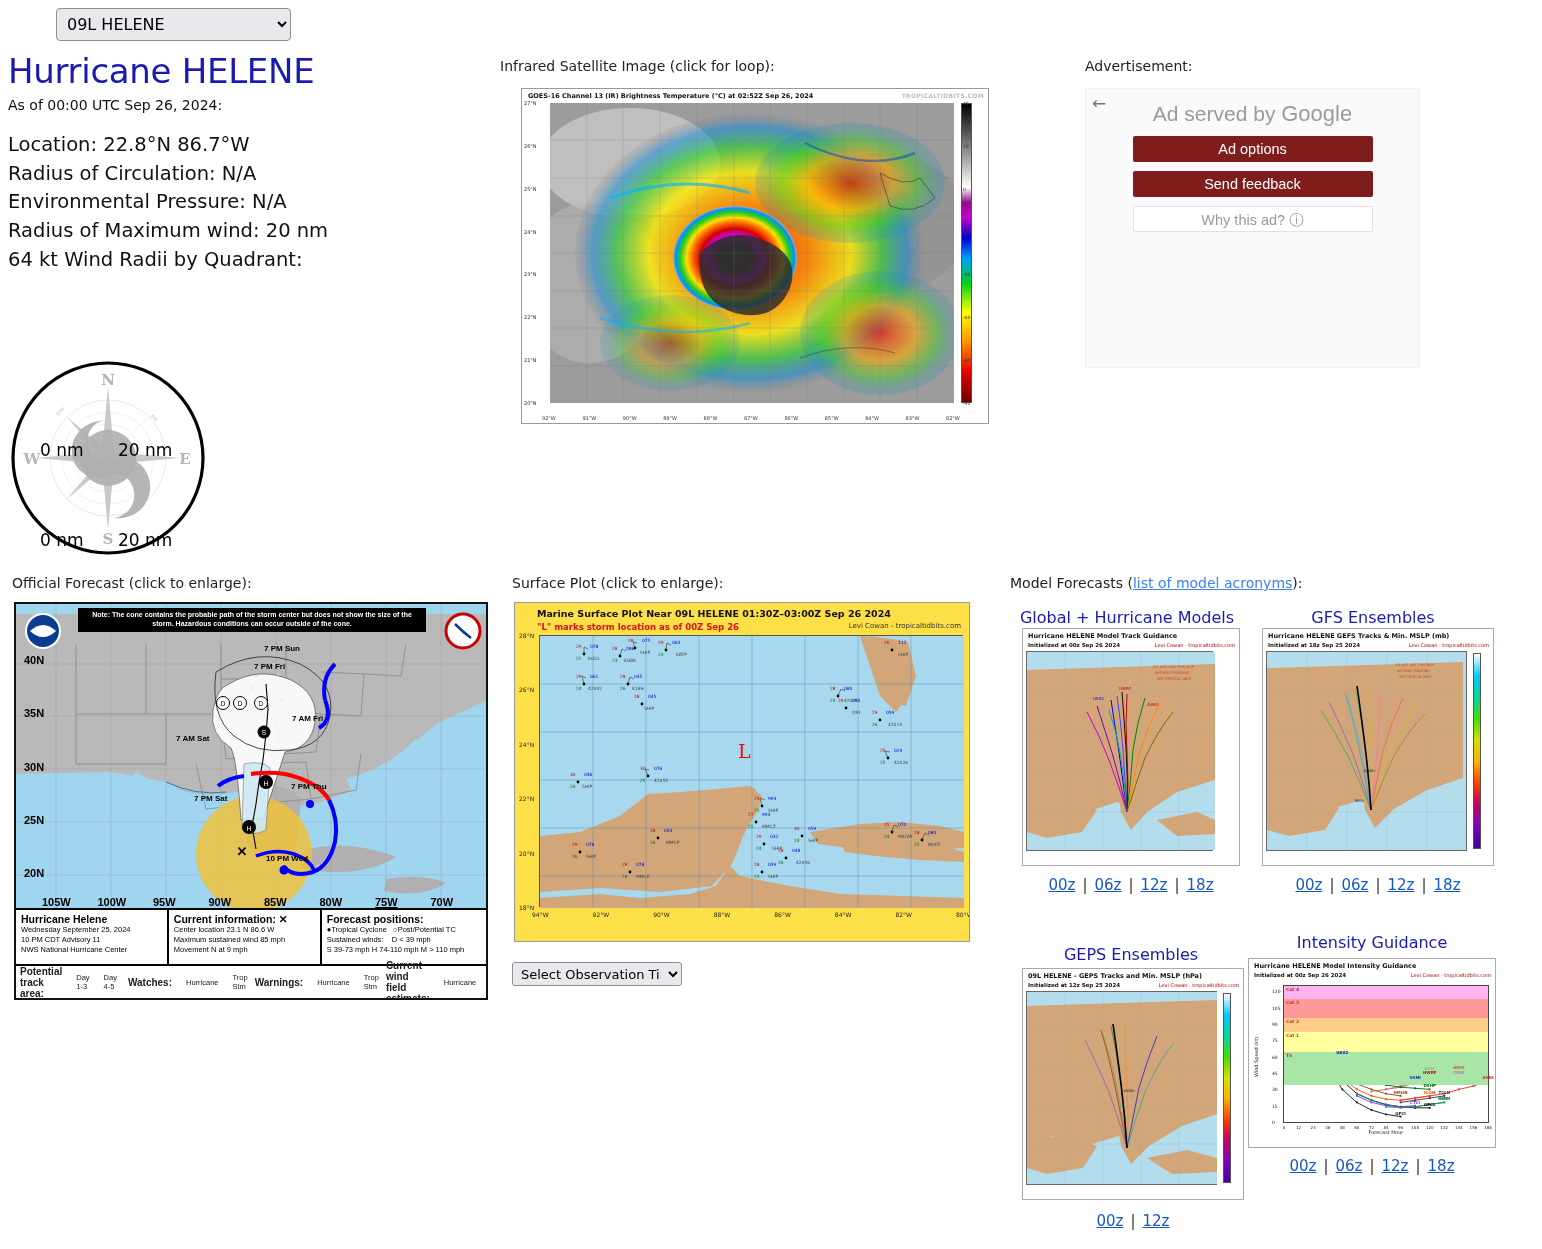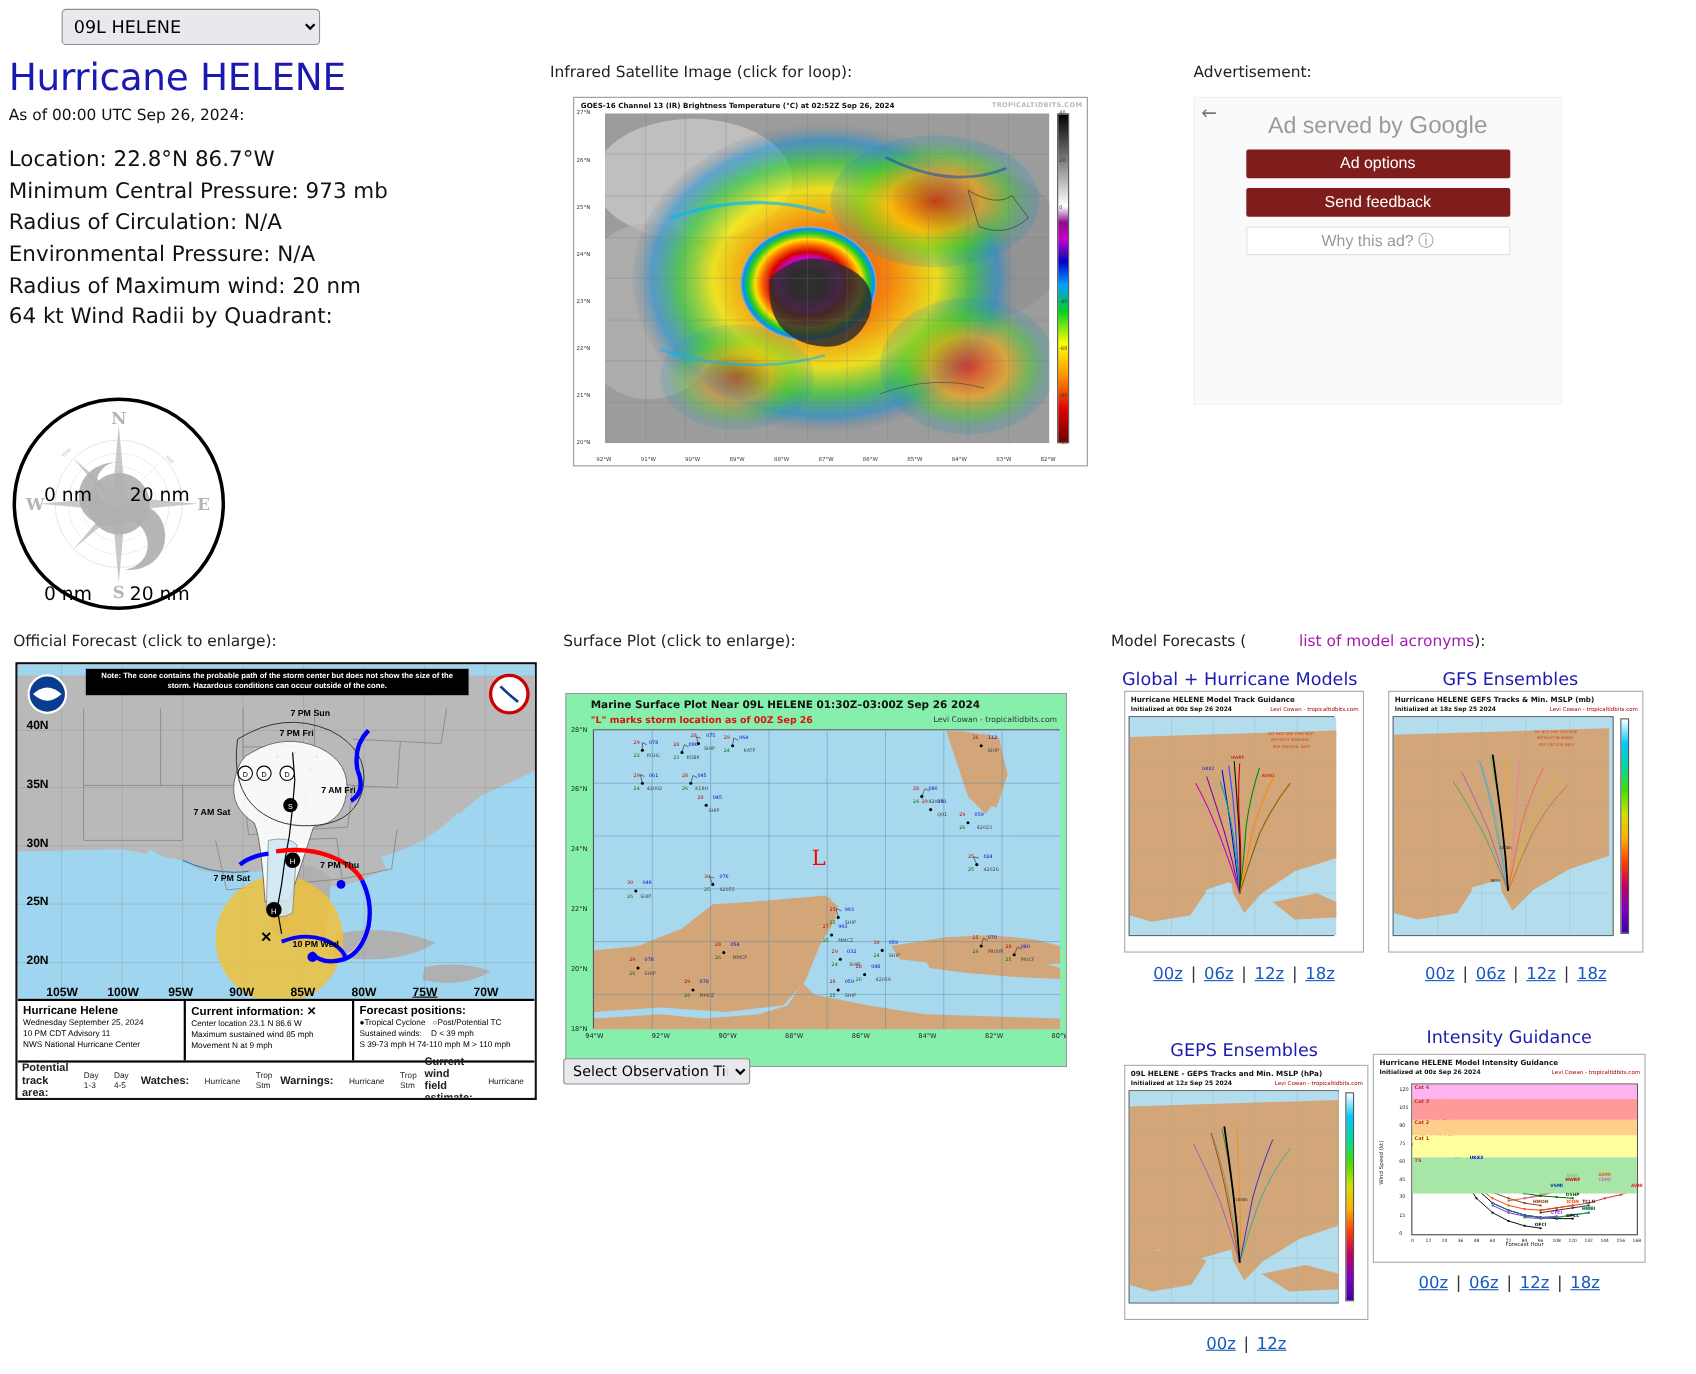--- a/index.html
+++ b/index.html
@@ -48,21 +48,21 @@
   .rl-ne { left:108px; top:80px; }
   .rl-nw { left:30px;  top:80px; }
   .rl-se { left:108px; top:170px; }
   .rl-sw { left:30px;  top:170px; }
 
   
   .sec-cap {
     font-size:14px; color:#222; text-align:left;
     font-family:"DejaVu Sans", sans-serif;
   }
-  .link { color:#a21caf; cursor:pointer;margin-left:48px; }
+  .link { color:#3b82f6; text-decoration:underline; cursor:pointer; }
 
   
   #sat-cap { position:absolute; left:500px; top:58px; width:500px; }
   #sat-img {
     position:absolute; left:521px; top:88px;
     width:468px; height:336px;
     border:1px solid #999; background:#fff; overflow:hidden;
   }
   .sat-title {
     position:absolute; left:6px; top:3px;
@@ -147,23 +147,23 @@
   .lg-h { font-size:10.5px; font-weight:bold; color:#000; }
   .lg-s { font-size:7.5px; color:#000; line-height:1.32; }
   .lg-row2 { display:flex; height:32px; align-items:center; padding:0 4px; gap:7px; }
   .lg-t { font-size:10px; font-weight:bold; }
   .sw { display:inline-block; width:22px; height:10px; vertical-align:middle; }
   .lg-tiny { font-size:7.5px; }
 
   
   #sp-cap { position:absolute; left:512px; top:575px; width:478px; }
   #sp-box {
-    position:absolute; left:514px; top:630px;
+    position:absolute; left:514px; top:602px;
     width:456px; height:340px;
-    border:1px solid #999; background:#86efac; overflow:hidden;
+    border:1px solid #999; background:#fde047; overflow:hidden;
   }
   .sp-title { position:absolute; left:22px; top:5px; font-size:9.5px; font-weight:bold; color:#111;
     font-family:"DejaVu Sans", sans-serif; }
   .sp-sub { position:absolute; left:22px; top:19px; font-size:8.5px; font-weight:bold; color:#d11;
     font-family:"DejaVu Sans", sans-serif; }
   .sp-credit { position:absolute; right:8px; top:19px; font-size:7px; color:#333; }
   #sp-map { position:absolute; left:24px; top:32px; width:424px; height:272px; background:#a8d8ee; border:1px solid #555; }
   .sp-ax { position:absolute; font-size:6px; color:#222; }
   #obs-select {
     position:absolute; left:512px; top:962px;
@@ -218,21 +218,20 @@
 <body>
 
 <select id="storm-select">
   <option>09L HELENE</option>
 </select>
 
 <div id="left-col" class="col">
   <h1 id="page-title">Hurricane HELENE</h1>
   <div id="asof">As of 00:00 UTC Sep 26, 2024:</div>
   <div class="info-line">Location: 22.8°N 86.7°W</div>
-  <div class="info-line">Minimum Central Pressure: 973 mb</div>
   <div class="info-line">Radius of Circulation: N/A</div>
   <div class="info-line">Environmental Pressure: N/A</div>
   <div class="info-line">Radius of Maximum wind: 20 nm</div>
   <div class="info-line">64 kt Wind Radii by Quadrant:</div>
 </div>
 
 <div id="wind-rose-wrap">
   <div id="wind-rose">
     <svg width="196" height="196" viewBox="0 0 196 196">
       <circle cx="98" cy="98" r="95" fill="#ffffff" stroke="#000" stroke-width="3.2"></circle>

